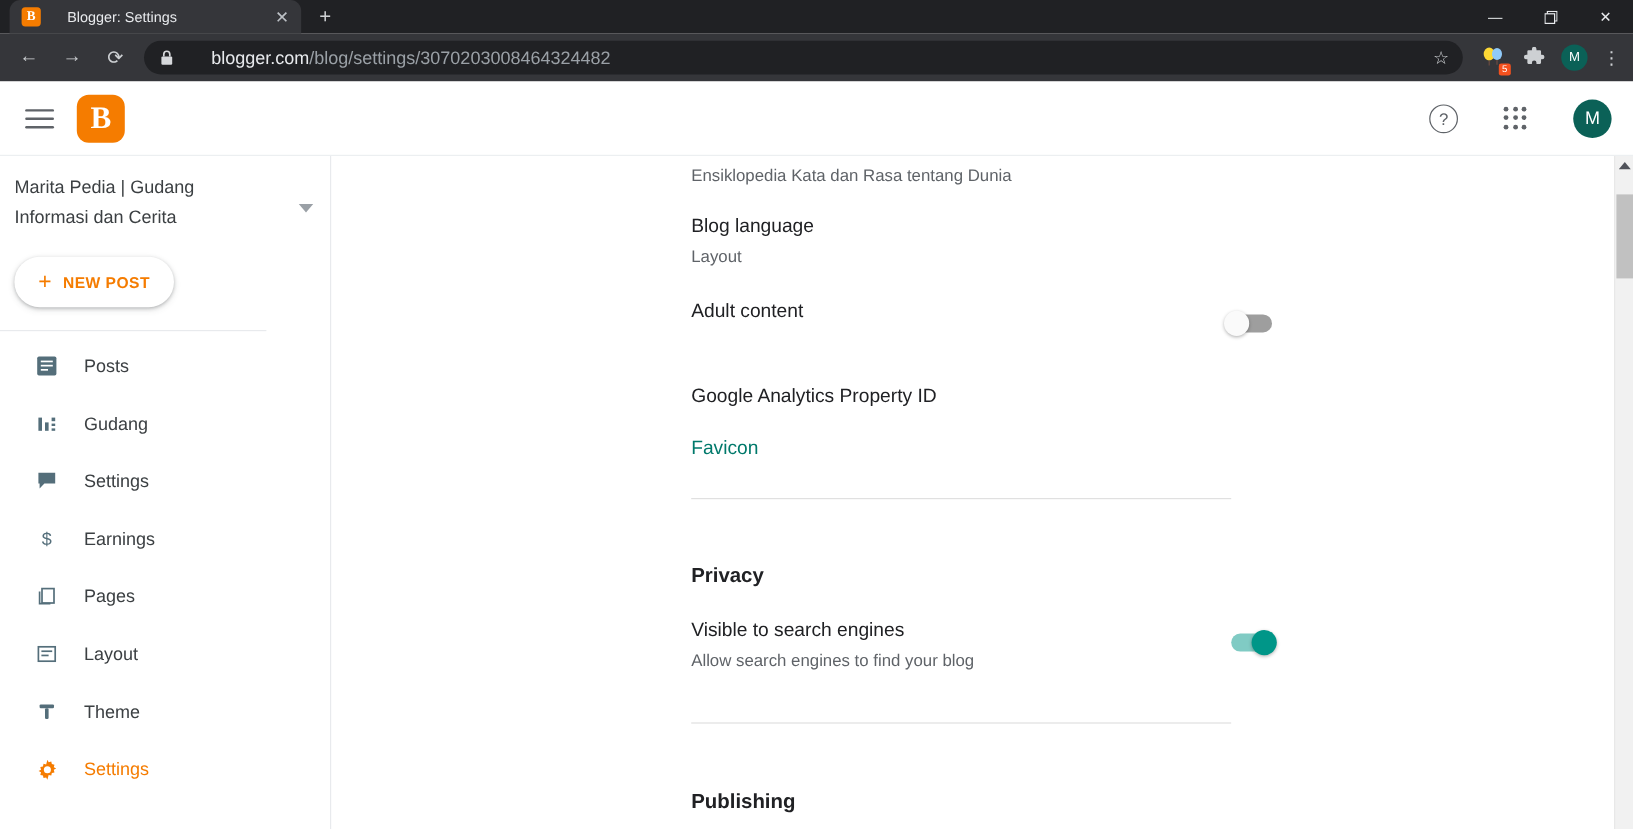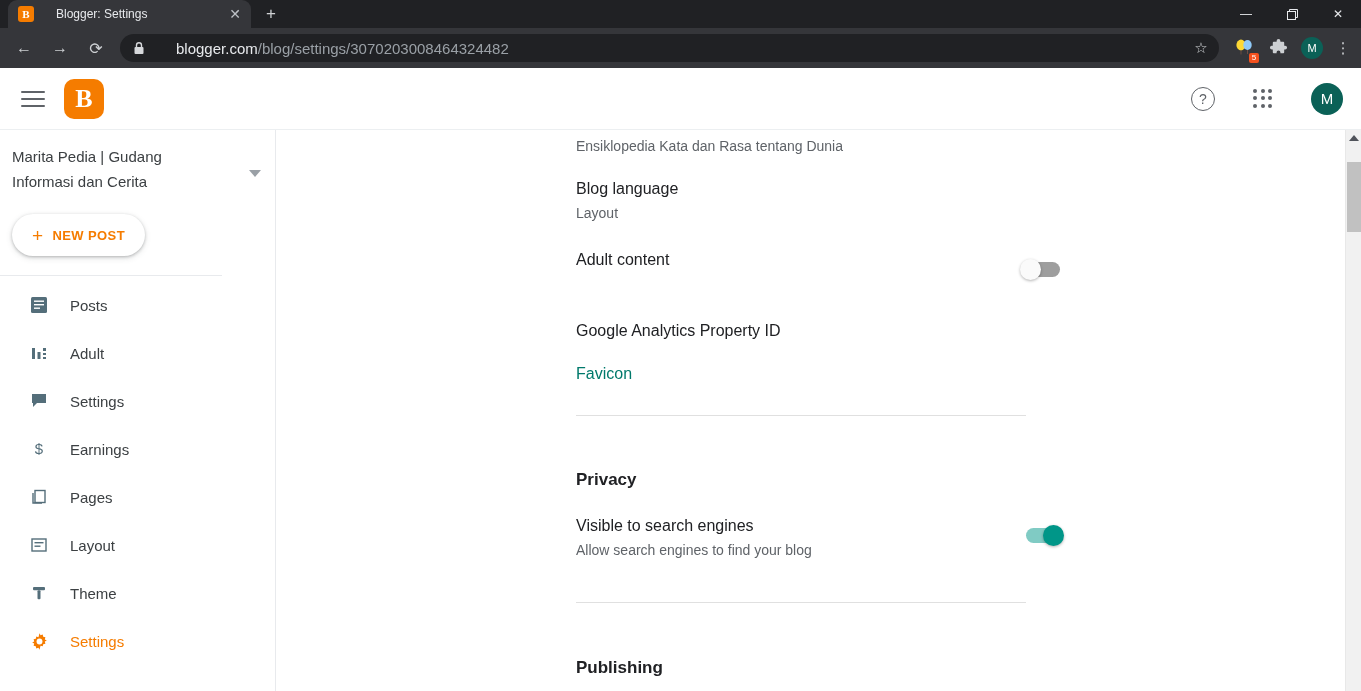--- a/index.html
+++ b/index.html
@@ -326,21 +326,21 @@
           <div class="nav-item">
             <span class="ic">
               <svg width="18" height="18" viewBox="0 0 18 18" fill="#546e7a">
                   <rect x="2" y="4" width="3" height="11"></rect>
                   <rect x="7.5" y="8" width="3" height="7"></rect>
                   <rect x="13" y="4" width="3" height="3"></rect>
                   <rect x="13" y="9" width="3" height="2"></rect>
                   <rect x="13" y="13" width="3" height="2"></rect>
                 </svg>
             </span>
-            <span>Adult</span>
+            <span>Gudang</span>
           </div>
 
           <div class="nav-item">
             <span class="ic">
               <svg width="18" height="18" viewBox="0 0 18 18" fill="#546e7a">
                   <path d="M2 2h14v9H7l-4 4V11H2z"></path>
                 </svg>
             </span>
             <span>Settings</span>
           </div>

